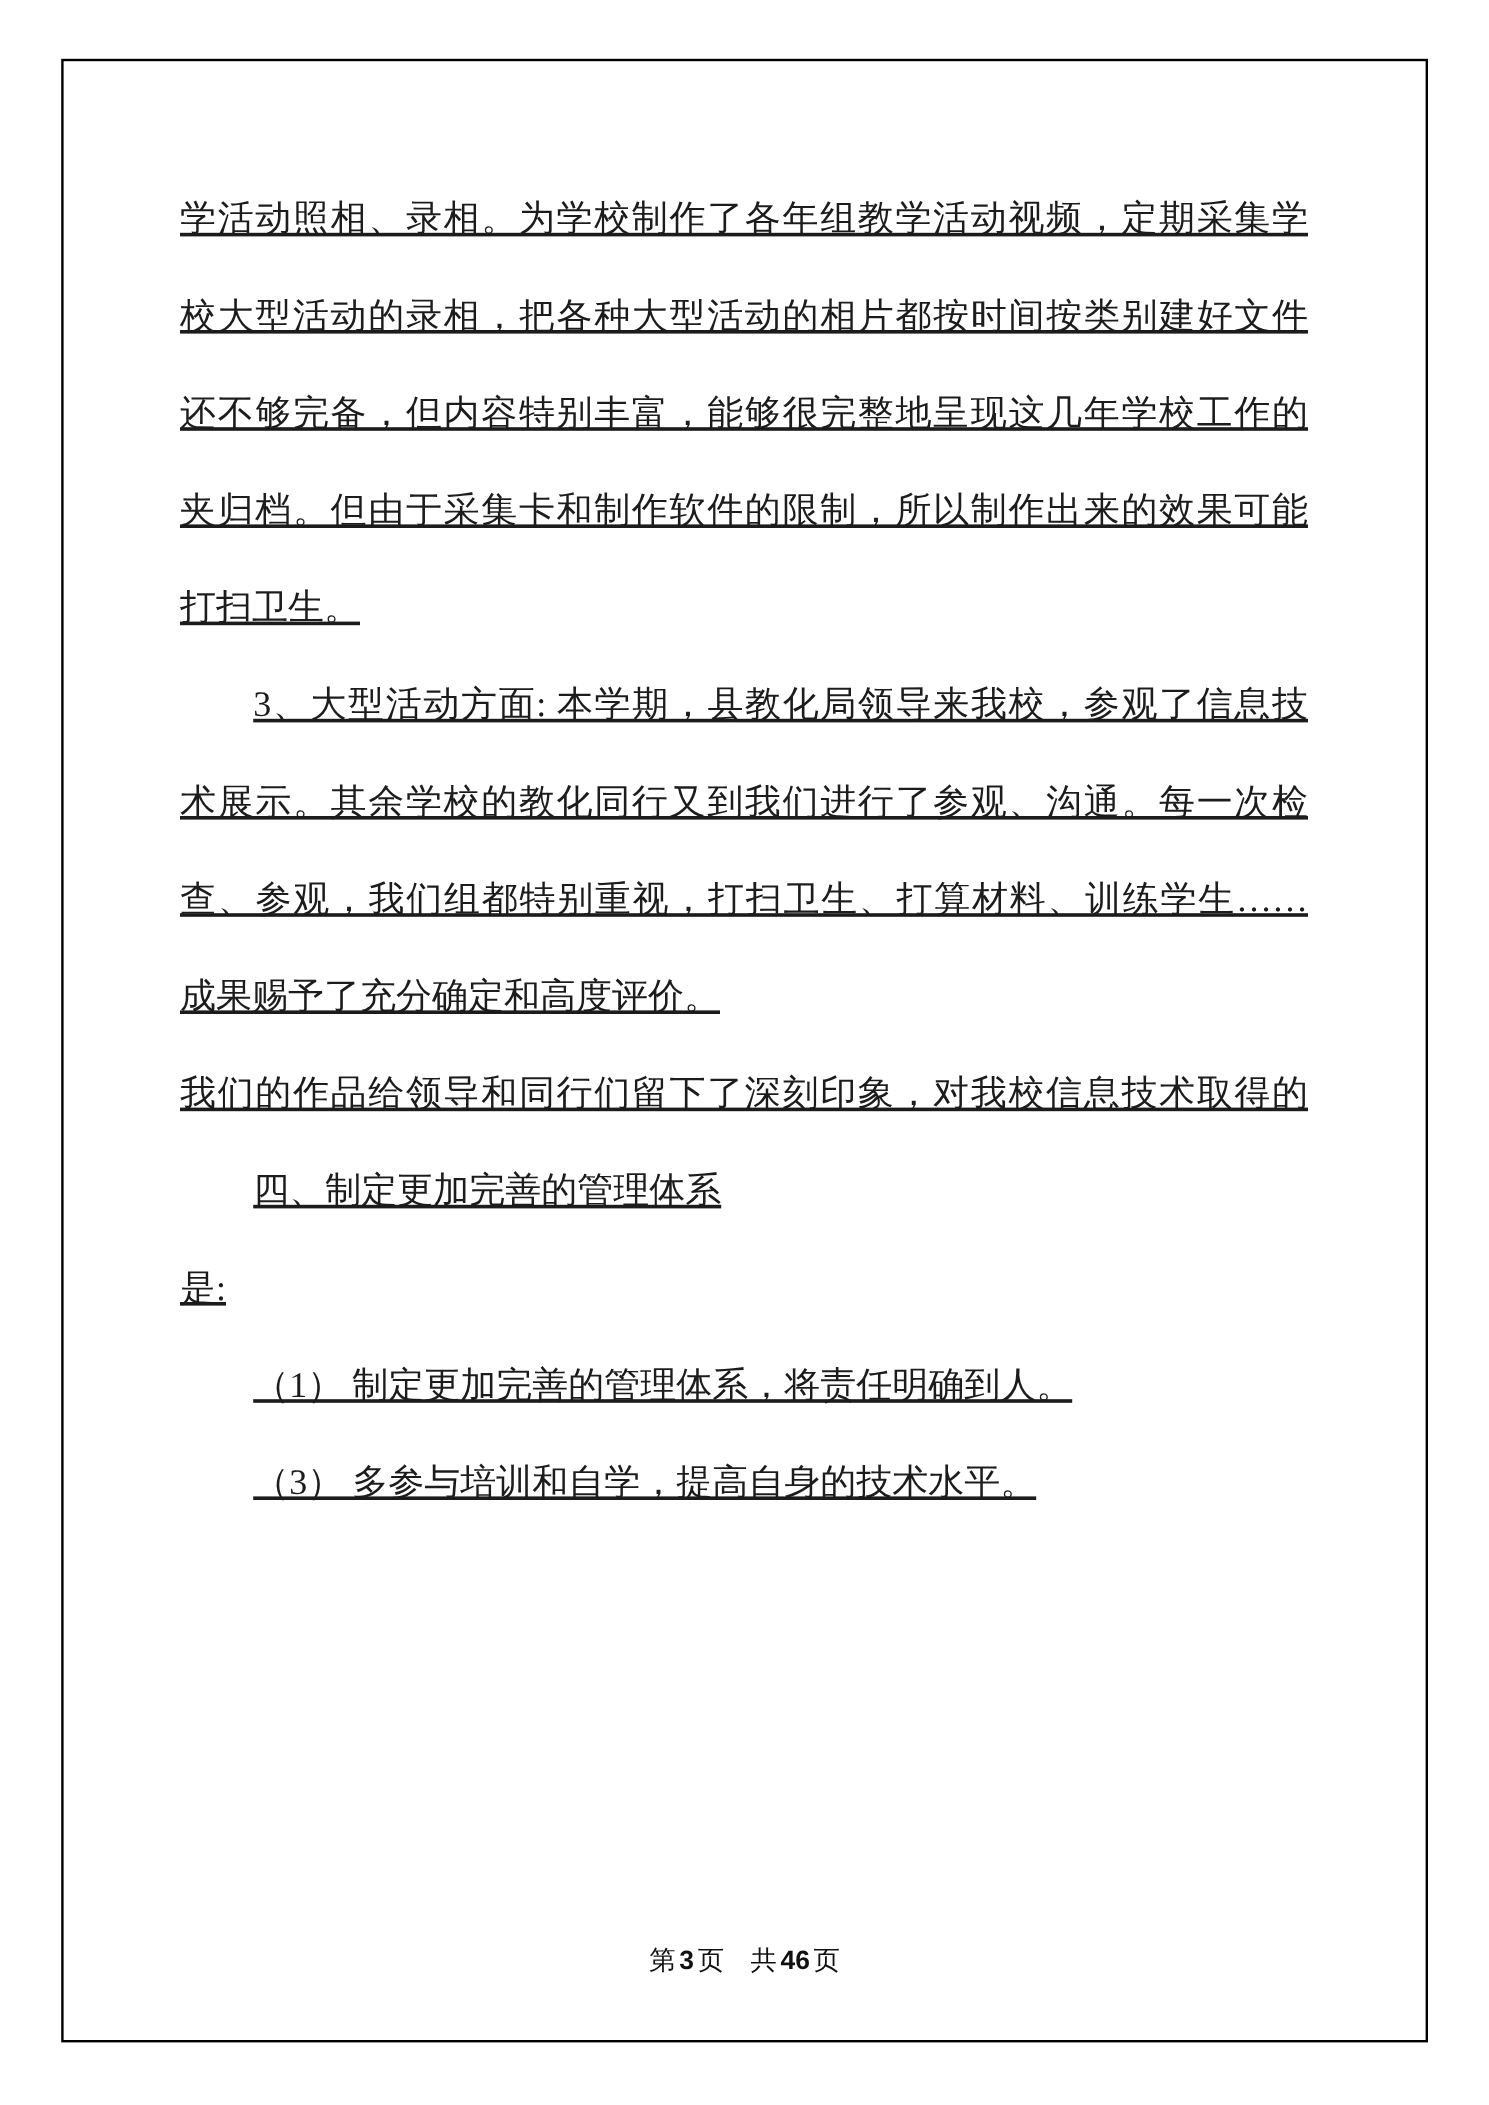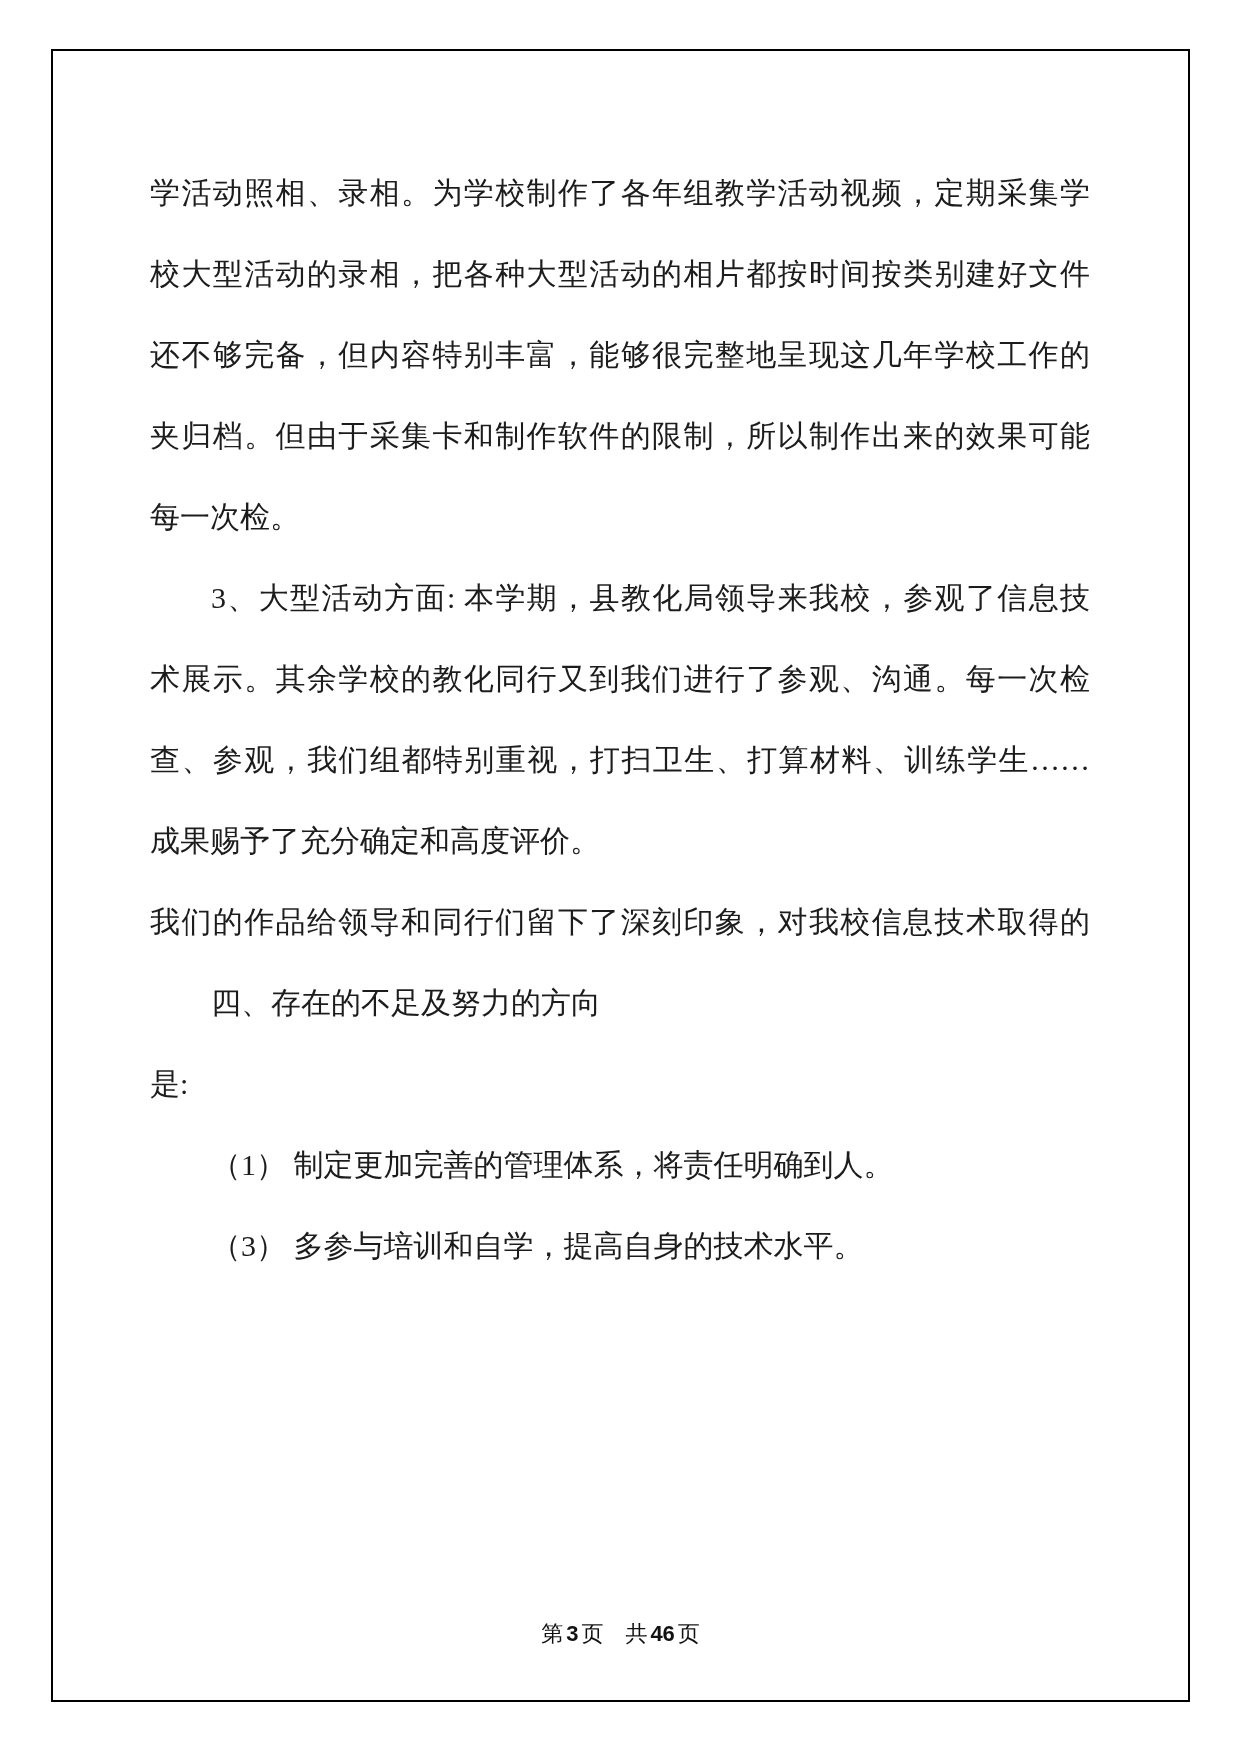--- a/index.html
+++ b/index.html
@@ -21,22 +21,23 @@
     top: 49px;
     width: 1139px;
     height: 1653px;
     border: 2px solid #000000;
     box-sizing: border-box;
     background: #ffffff;
   }
   .textblock {
     position: absolute;
     left: 150px;
-    top: 152px;
+    top: 142px;
     width: 940px;
+    text-decoration: underline;
   }
   .line {
     margin: 0;
     padding: 0;
     font-size: 30px;
     line-height: 81px;
     white-space: pre-wrap;
     letter-spacing: 0;
   }
   .line.fill {
@@ -69,25 +70,25 @@
 </head>
 <body>
 
 <div class="page-frame"></div>
 
 <div class="textblock" id="lines">
     <p class="line fill">学活动照相、录相。为学校制作了各年组教学活动视频，定期采集学</p>
     <p class="line fill">校大型活动的录相，把各种大型活动的相片都按时间按类别建好文件</p>
     <p class="line fill">还不够完备，但内容特别丰富，能够很完整地呈现这几年学校工作的</p>
     <p class="line fill">夹归档。但由于采集卡和制作软件的限制，所以制作出来的效果可能</p>
-    <p class="line">每一次检。</p>
+    <p class="line">打扫卫生。</p>
     <p class="line indent fill">3、大型活动方面: 本学期，县教化局领导来我校，参观了信息技</p>
     <p class="line fill">术展示。其余学校的教化同行又到我们进行了参观、沟通。每一次检</p>
     <p class="line fill">查、参观，我们组都特别重视，打扫卫生、打算材料、训练学生……</p>
     <p class="line">成果赐予了充分确定和高度评价。</p>
     <p class="line fill">我们的作品给领导和同行们留下了深刻印象，对我校信息技术取得的</p>
-    <p class="line indent">四、存在的不足及努力的方向</p>
+    <p class="line indent">四、制定更加完善的管理体系</p>
     <p class="line">是:</p>
     <p class="line indent">（1） 制定更加完善的管理体系，将责任明确到人。</p>
     <p class="line indent">（3） 多参与培训和自学，提高自身的技术水平。</p>
   </div>
 
 <div class="page-footer"><span>第</span><span class="num">3</span><span>页</span><span class="gap"></span><span>共</span><span class="num">46</span><span>页</span></div>
 
 </body></html>

